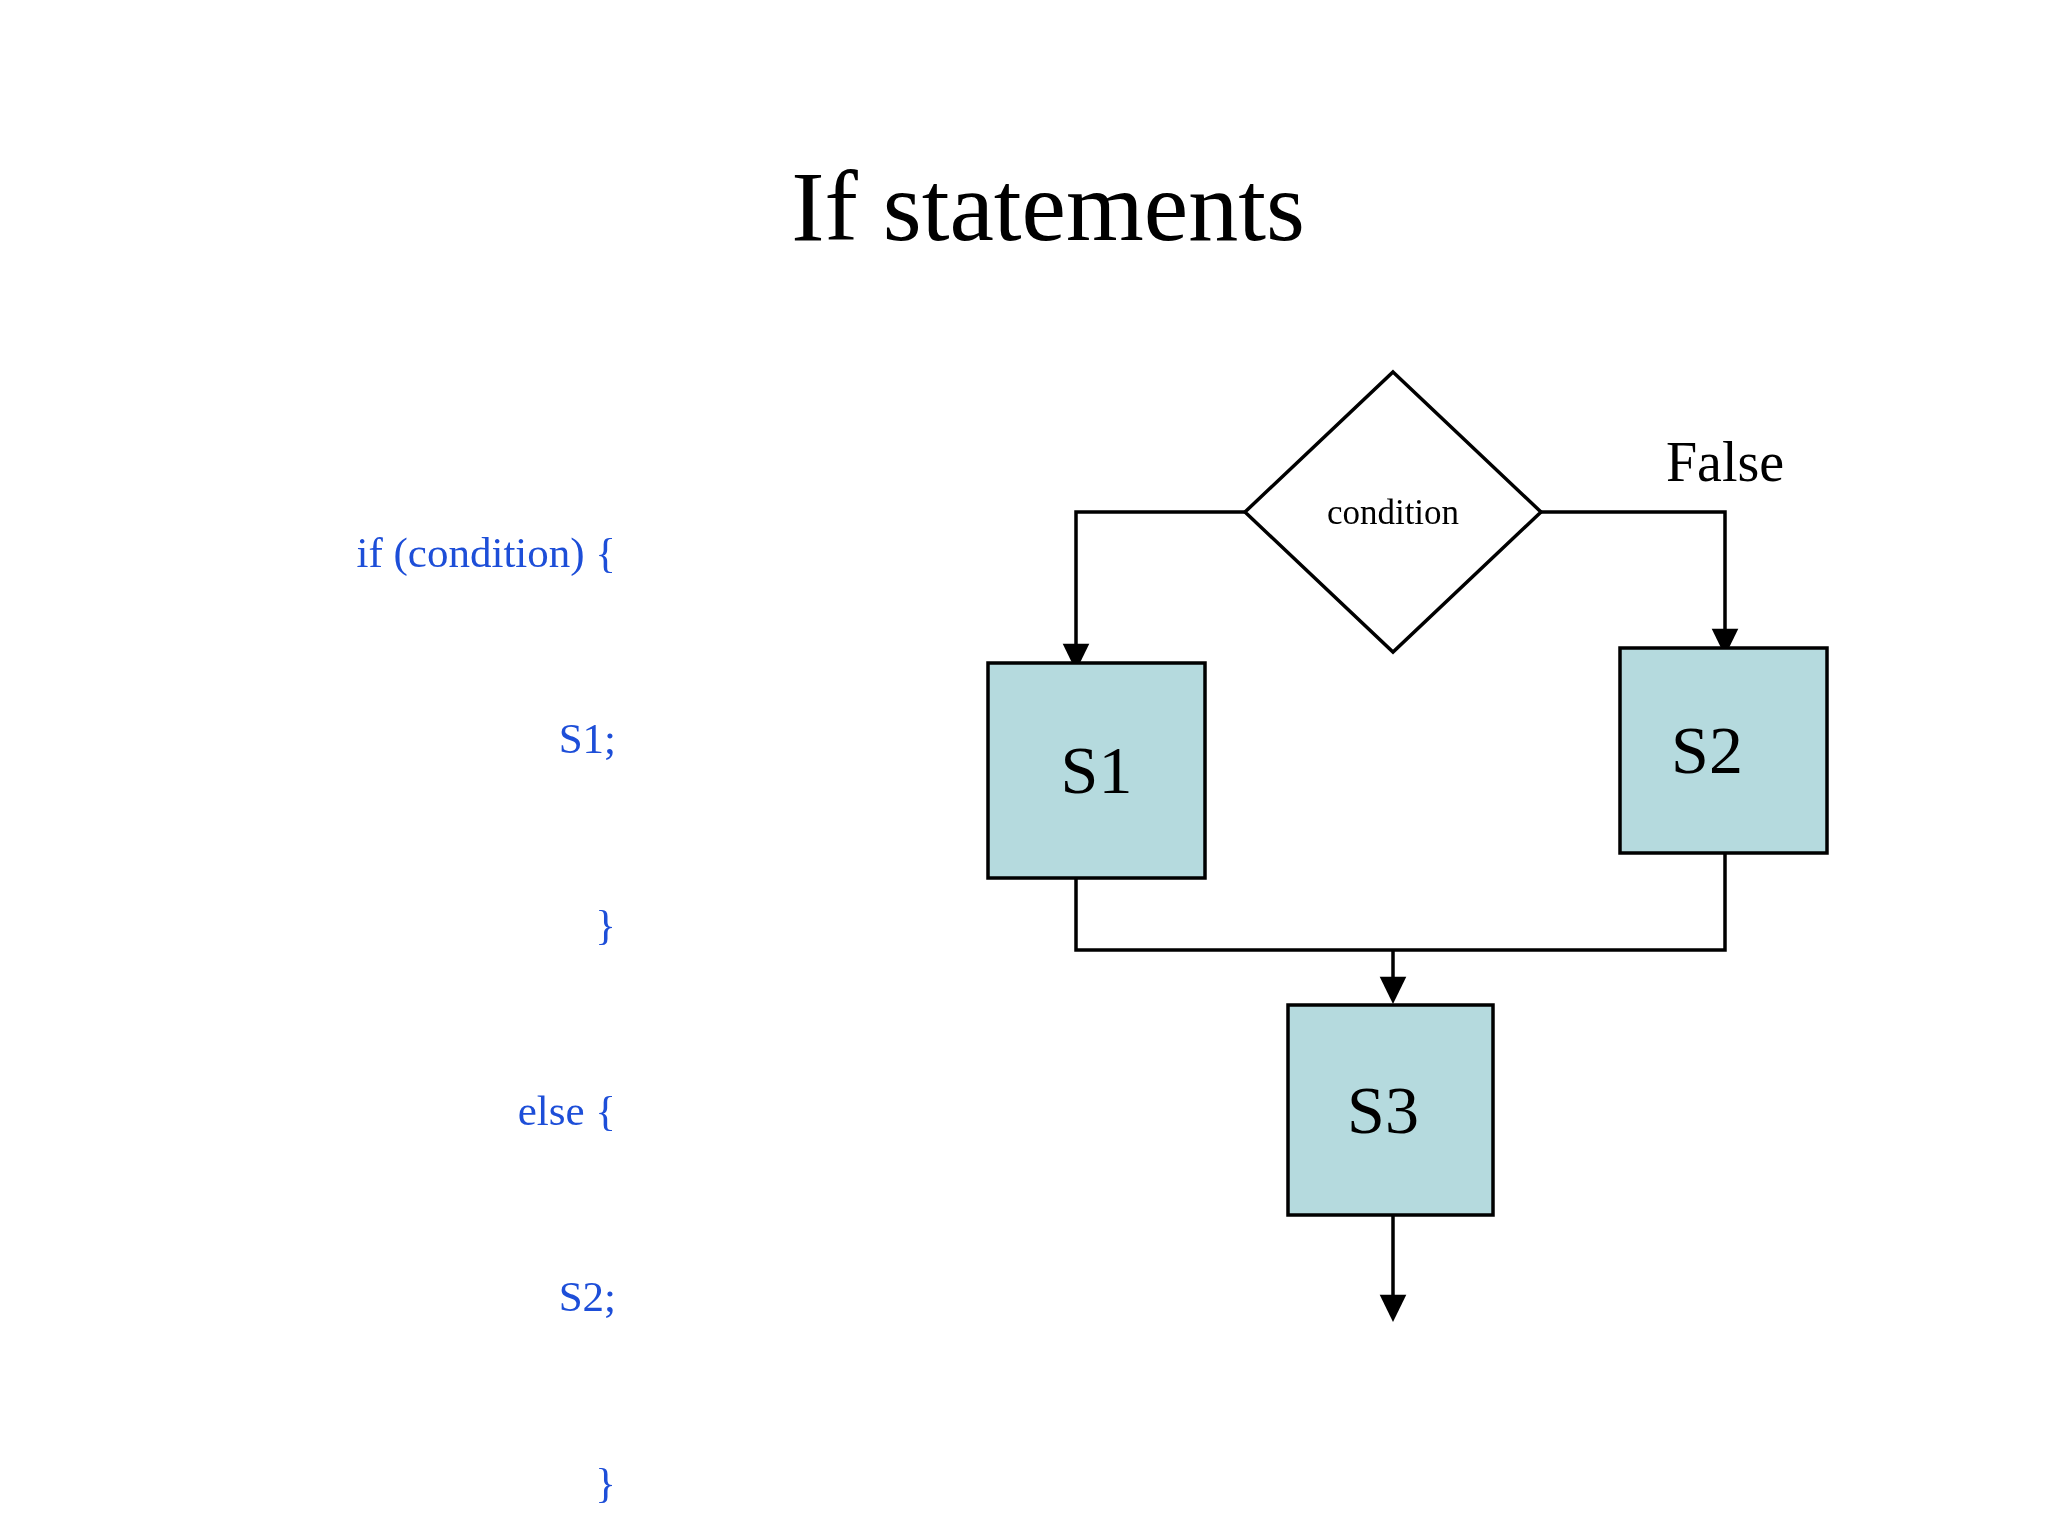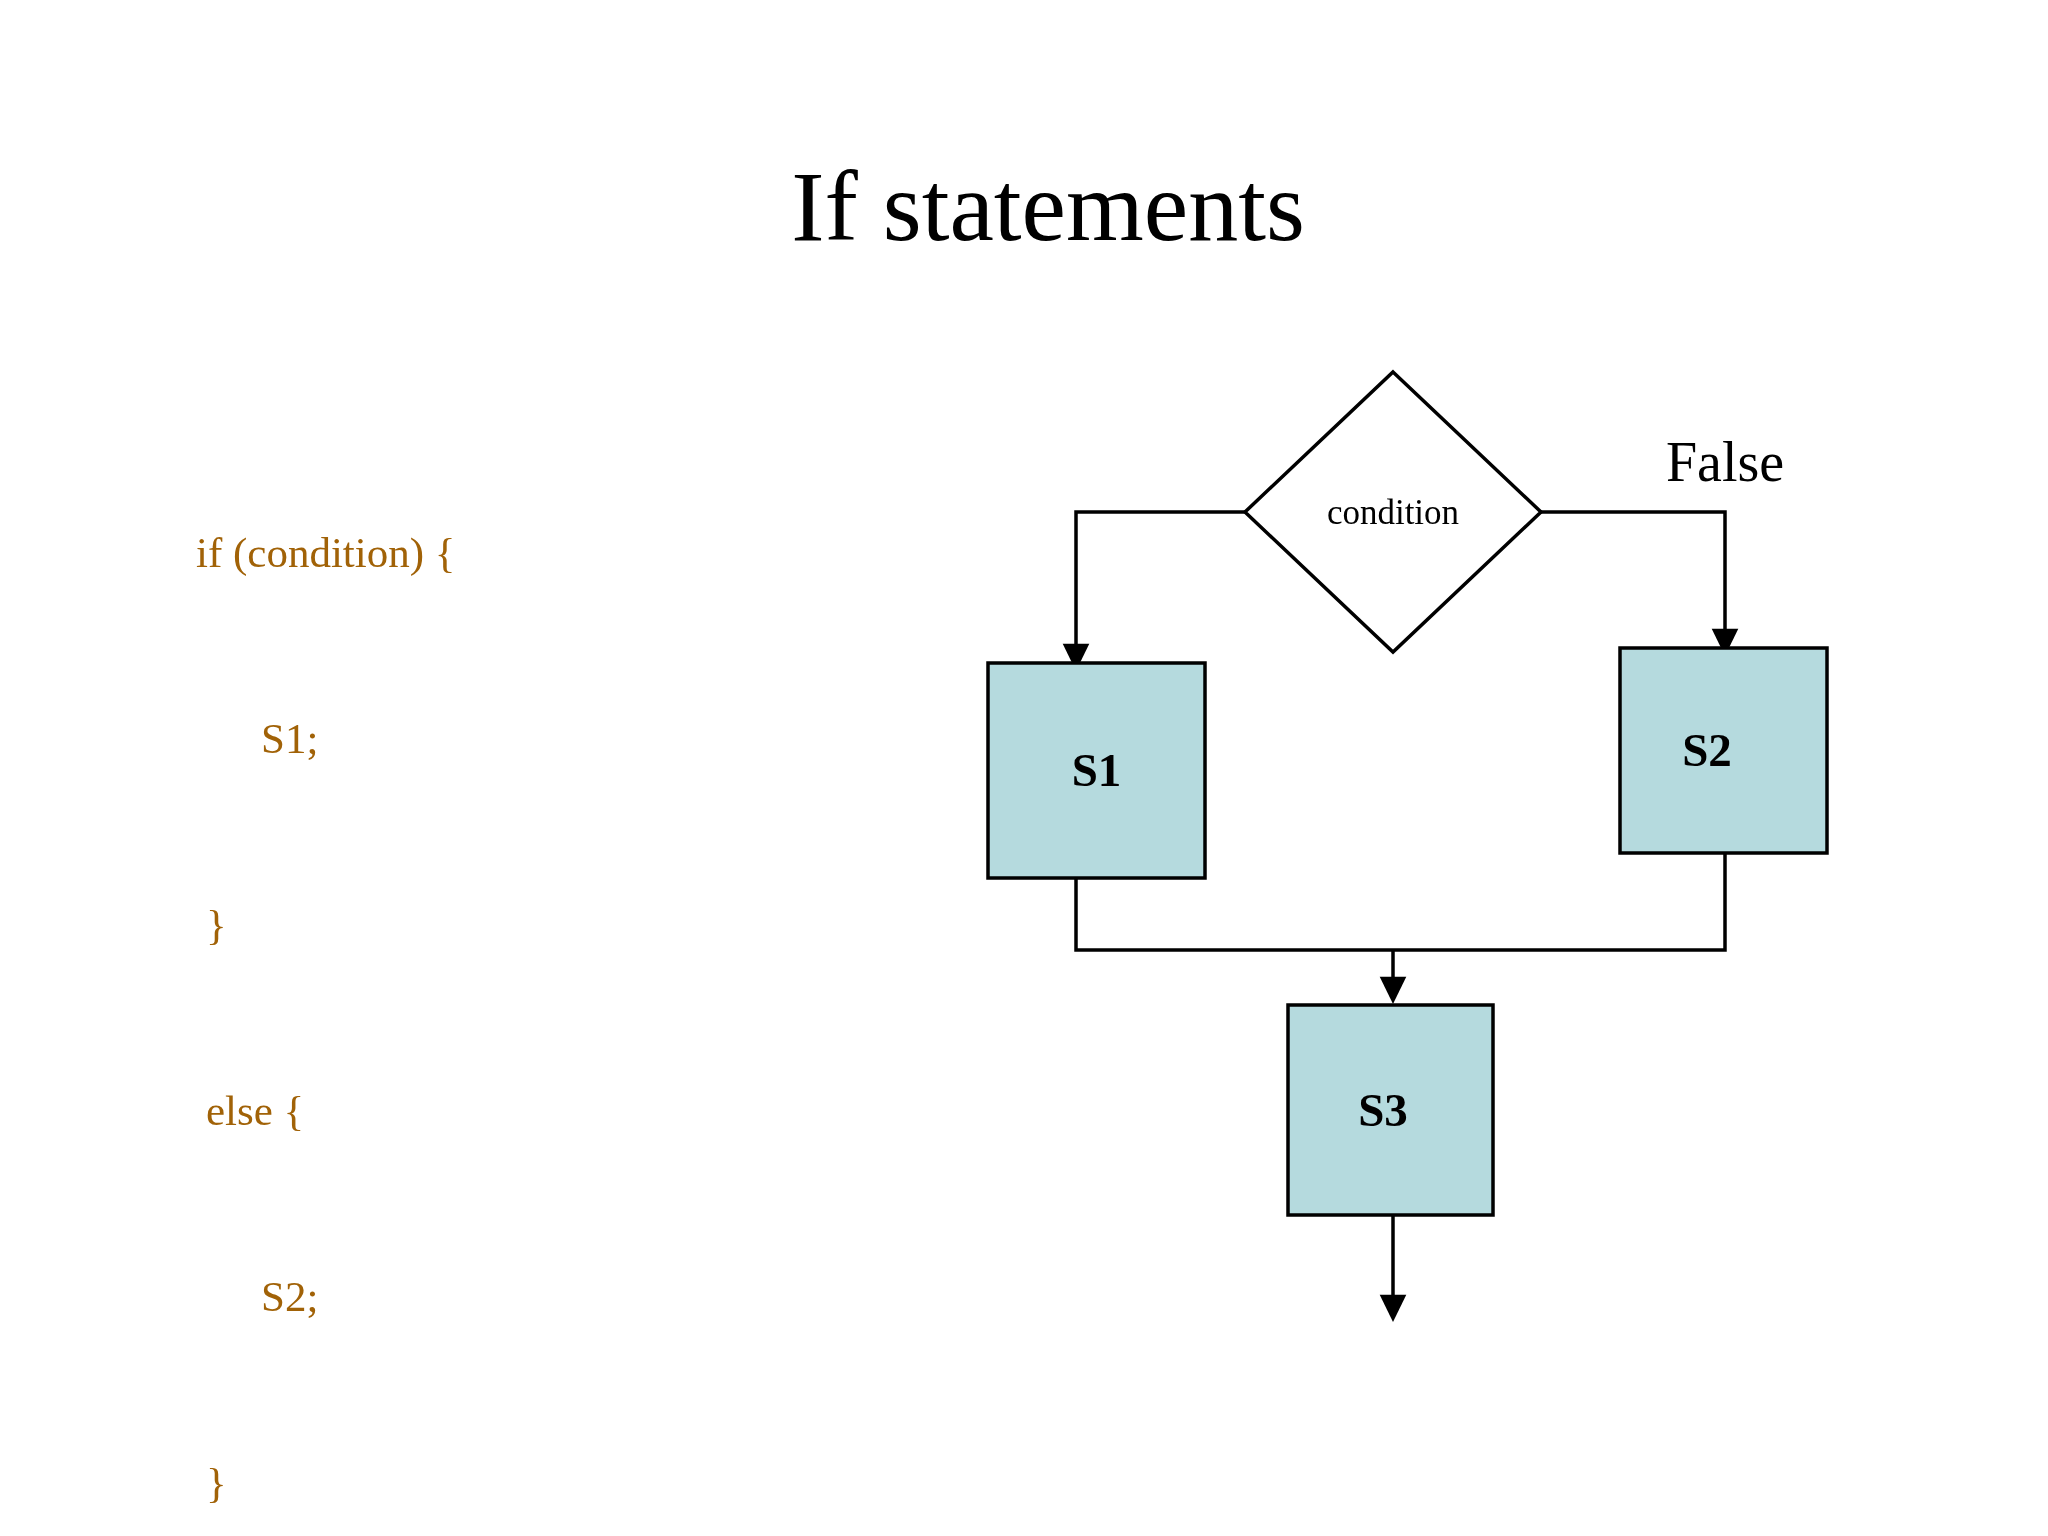--- a/index.html
+++ b/index.html
@@ -44,22 +44,23 @@
     width: 420px;
     color: #ff0000;
     font-family: "Liberation Serif", serif;
     font-size: 43px;
     line-height: 62px;
     font-weight: 400;
     white-space: pre;
   }
   .code-line {
     display: block;
-    color: #a16207;
+    color: #1d4ed8;
     white-space: pre;
+    text-align: right;
   }
   .code-line.indent-0 { padding-left: 0px; }
   .code-line.indent-half { padding-left: 10px; }
   .code-line.indent-1 { padding-left: 65px; }
 
   
   #flowchart {
     position: absolute;
     left: 880px;
     top: 330px;
@@ -78,23 +79,22 @@
   .flow-shape-label {
     position: absolute;
     text-align: center;
     font-family: "Liberation Serif", serif;
     color: #000000;
     font-weight: 400;
     white-space: nowrap;
     pointer-events: none;
   }
   .box-label {
-    font-size: 47px;
+    font-size: 68px;
     line-height: 60px;
-    font-weight: bold;
   }
   .diamond-label {
     font-size: 35px;
     line-height: 35px;
   }
   .edge-label {
     font-size: 56px;
     line-height: 56px;
   }
 </style>

